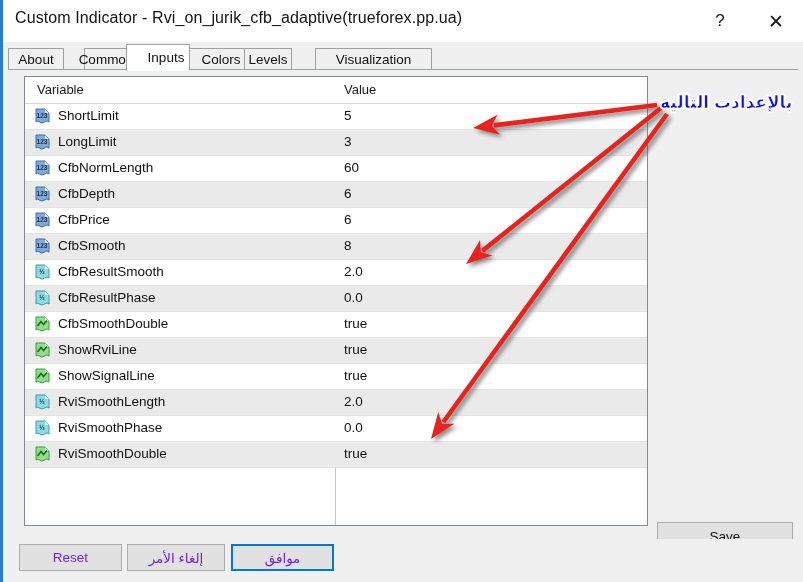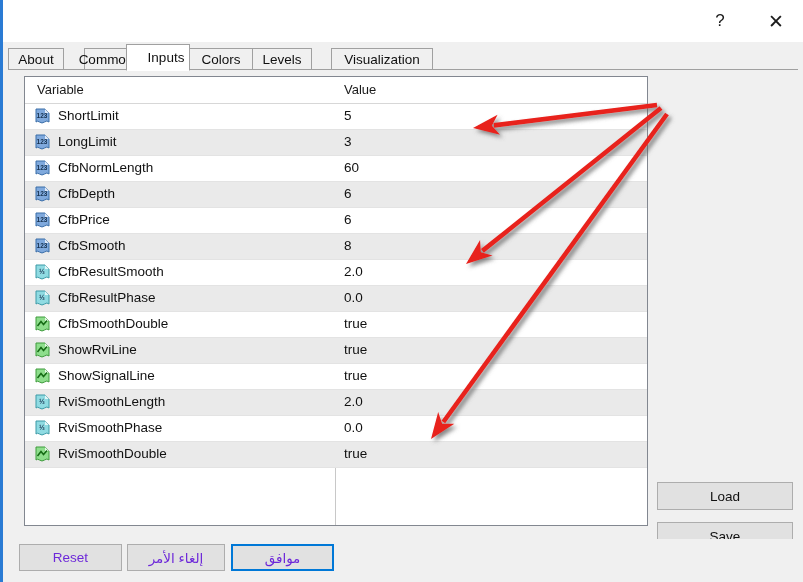--- a/index.html
+++ b/index.html
@@ -143,43 +143,44 @@
   }
 </style>
 </head>
 <body>
 
 <div id="window">
 
   <div id="left-edge"></div>
 
   <div id="title-bar">
+    <div id="title-text">Custom Indicator - Rvi_on_jurik_cfb_adaptive(trueforex.pp.ua)</div>
     <button class="caption-btn" id="help-btn">?</button>
     <button class="caption-btn" id="close-btn">✕</button>
   </div>
 
   <div id="client">
 
     <div id="tabstrip">
         <div class="tab" style="left: 0px; width: 56px;">
           <span>About</span>
         </div>
         <div class="tab" style="left: 55px; width: 44px; margin-left: 21px;">
           <span>Common</span>
         </div>
         <div class="tab active" style="left: 118px; width: 64px;">
           <span>Inputs</span>
         </div>
         <div class="tab" style="left: 181px; width: 64px;">
           <span>Colors</span>
         </div>
-        <div class="tab" style="left: 244px; width: 60px;">
+        <div class="tab" style="left: 236px; width: 48px;">
           <span>Levels</span>
         </div>
-        <div class="tab" style="left: 323px; width: 102px;">
+        <div class="tab" style="left: 307px; width: 117px;">
           <span>Visualization</span>
         </div>
       </div>
 
     <div id="panel">
 
       <div id="table-wrap">
         <div id="col-split"></div>
         <div id="thead">
           <div class="th" id="th-var">Variable</div>
@@ -308,21 +309,20 @@
                   <path d="M2 1 H11 L15 5 V14 Q13 12 10.5 14 Q8 16 5.5 14 Q3.5 12.4 2 14 Z" fill="#8ede8c" stroke="#3f9b3d" stroke-width="1"></path>
                   <path d="M11 1 L15 5 H11 Z" fill="#ffffff" opacity=".75"></path>
                   <path d="M3.5 10 L7 5.5 L9.5 8.5 L13 4.5" fill="none" stroke="#156a14" stroke-width="1.5"></path>
                 </svg></span>
               <span class="vname">RviSmoothDouble</span>
               <span class="vval">true</span>
             </div>
           </div>
       </div>
 
-      <button class="sidebtn" id="load-btn">Load</button>
       <button class="sidebtn" id="save-btn">Save</button>
     </div>
 
     <div id="bottombar">
       <button class="botbtn" id="reset-btn">Reset</button>
       <button class="botbtn rtl" id="cancel-btn">إلغاء الأمر</button>
       <button class="botbtn rtl" id="ok-btn">موافق</button>
     </div>
 
   </div>
@@ -335,14 +335,15 @@
     </defs>
     <g id="arrow-group" filter="url(#ashadow)">
         <line x1="657" y1="105" x2="493.837835410987" y2="125.39527057362662" stroke="#e8201a" stroke-width="4.6" stroke-linecap="butt"></line>
         <path d="M473,128 L497.5588774486633,114.8523181335439 L491.8532796575597,125.64334004280504 L500.03957214044743,134.69787566781724 Z" fill="#e8201a"></path>
         <line x1="661" y1="108" x2="482.39824499830365" y2="250.88140400135708" stroke="#e8201a" stroke-width="4.6" stroke-linecap="butt"></line>
         <path d="M466,264 L480.0556385699746,239.94924066915468 L480.8365073794176,252.13079409646593 L492.549539521063,255.56661685801527 Z" fill="#e8201a"></path>
         <line x1="667" y1="114" x2="443.33916708252934" y2="422.0075029583812" stroke="#e8201a" stroke-width="4.6" stroke-linecap="butt"></line>
         <path d="M431,439 L438.18539874902734,412.08587648060086 L442.1640083127646,423.62583600996396 L454.36872926485484,423.83746417824784 Z" fill="#e8201a"></path>
       </g>
   </svg>
+  <div id="arabic-note">بالإعدادت التالية</div>
 
 </div>
 
 </body></html>

